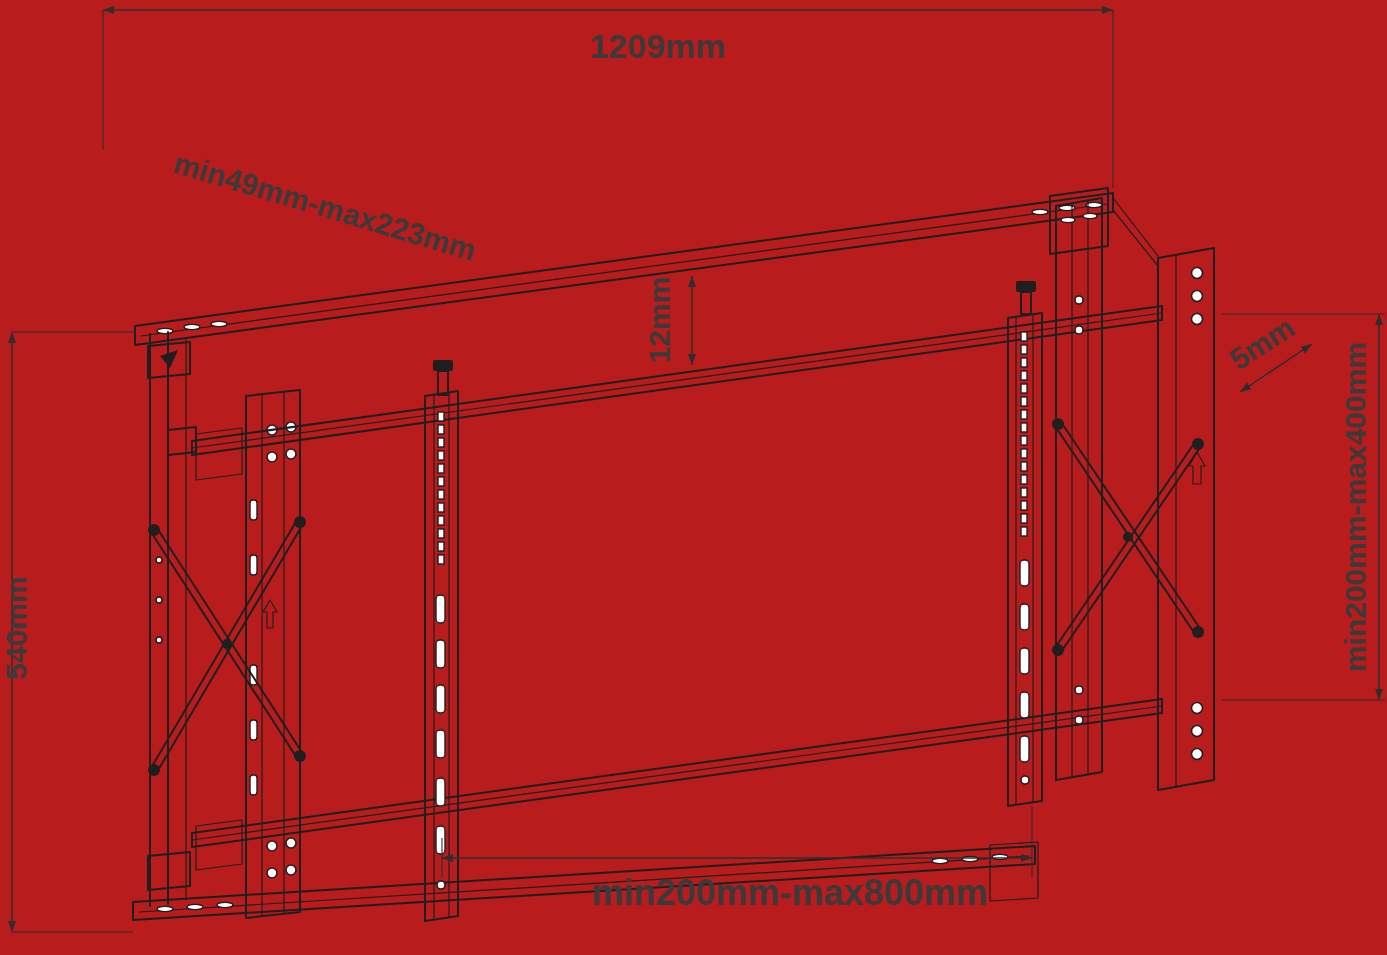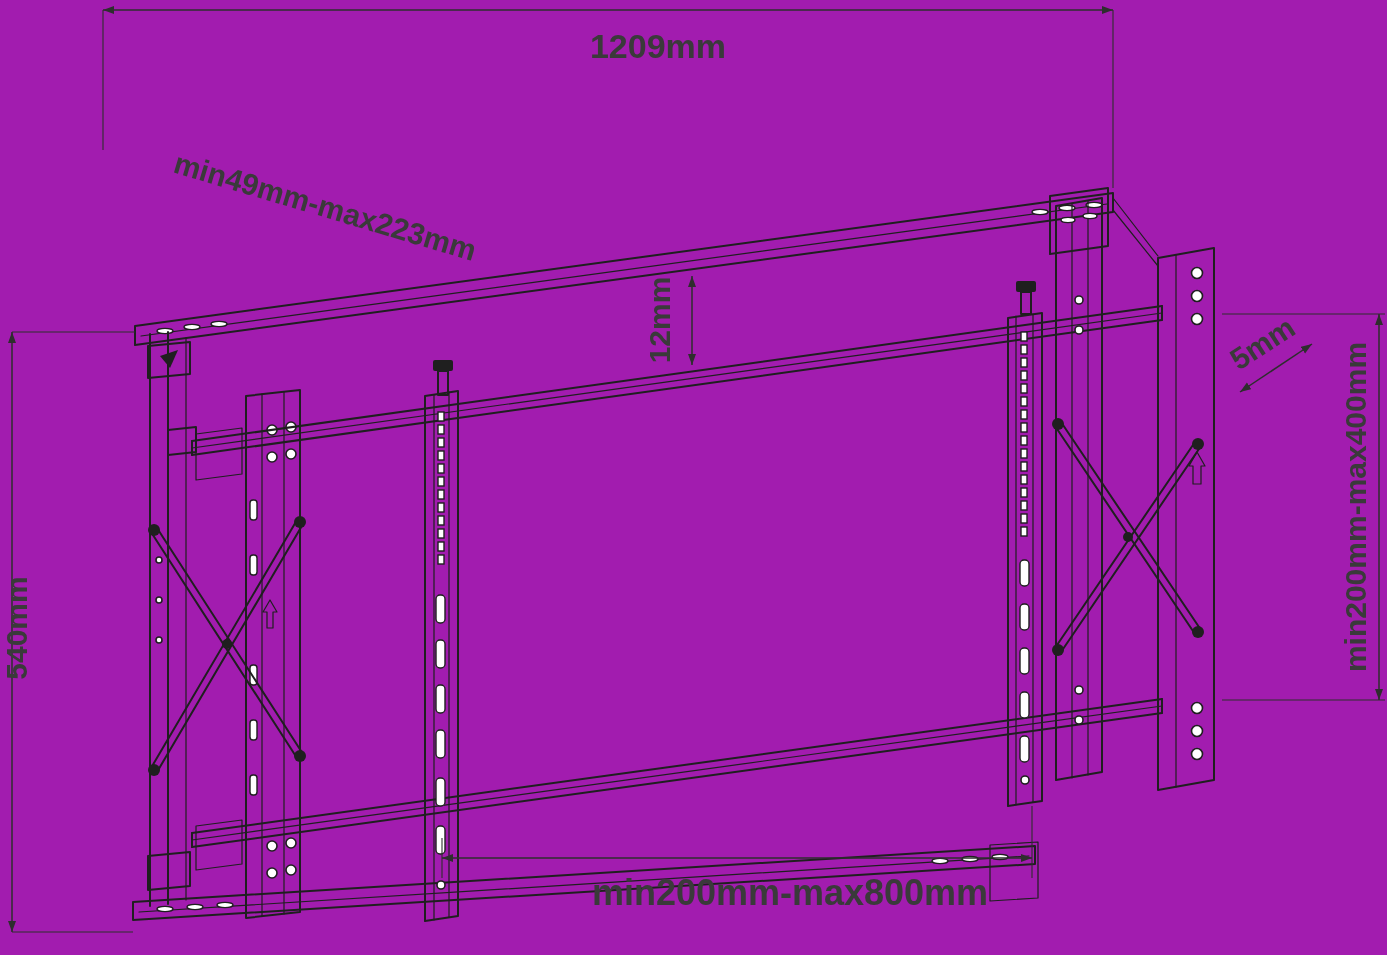--- a/index.html
+++ b/index.html
@@ -1,17 +1,17 @@
 <!DOCTYPE html>
 <html><head>
 <meta charset="utf-8">
 <style>
   html,body{margin:0;padding:0;background:#ffffff;}
   body{width:1387px;height:955px;overflow:hidden;}
-  .stage{position:relative;width:1387px;height:955px;background:#a21caf;text-align:right;}
+  .stage{position:relative;width:1387px;height:955px;background:#b91c1c;text-align:right;}
   svg{display:block;}
   .ln{stroke:#1f1f1f;stroke-width:2;fill:none;stroke-linejoin:round;stroke-linecap:round;}
   .thin{stroke-width:1.2;}
   .fillshape{fill:#1f1f1f;stroke:none;}
   .hole{fill:#ffffff;stroke:#1f1f1f;stroke-width:1.6;}
   .slot{fill:#ffffff;stroke:#1f1f1f;stroke-width:1.4;}
   .dim{stroke:#2e2e2e;stroke-width:1.5;fill:none;}
   .dimthin{stroke:#2e2e2e;stroke-width:1.1;fill:none;}
   .dimtxt{fill:#3a3a3a;font-family:"Liberation Sans",sans-serif;font-weight:700;font-size:30px;}
   .dimtxt.big{font-size:34px;}

